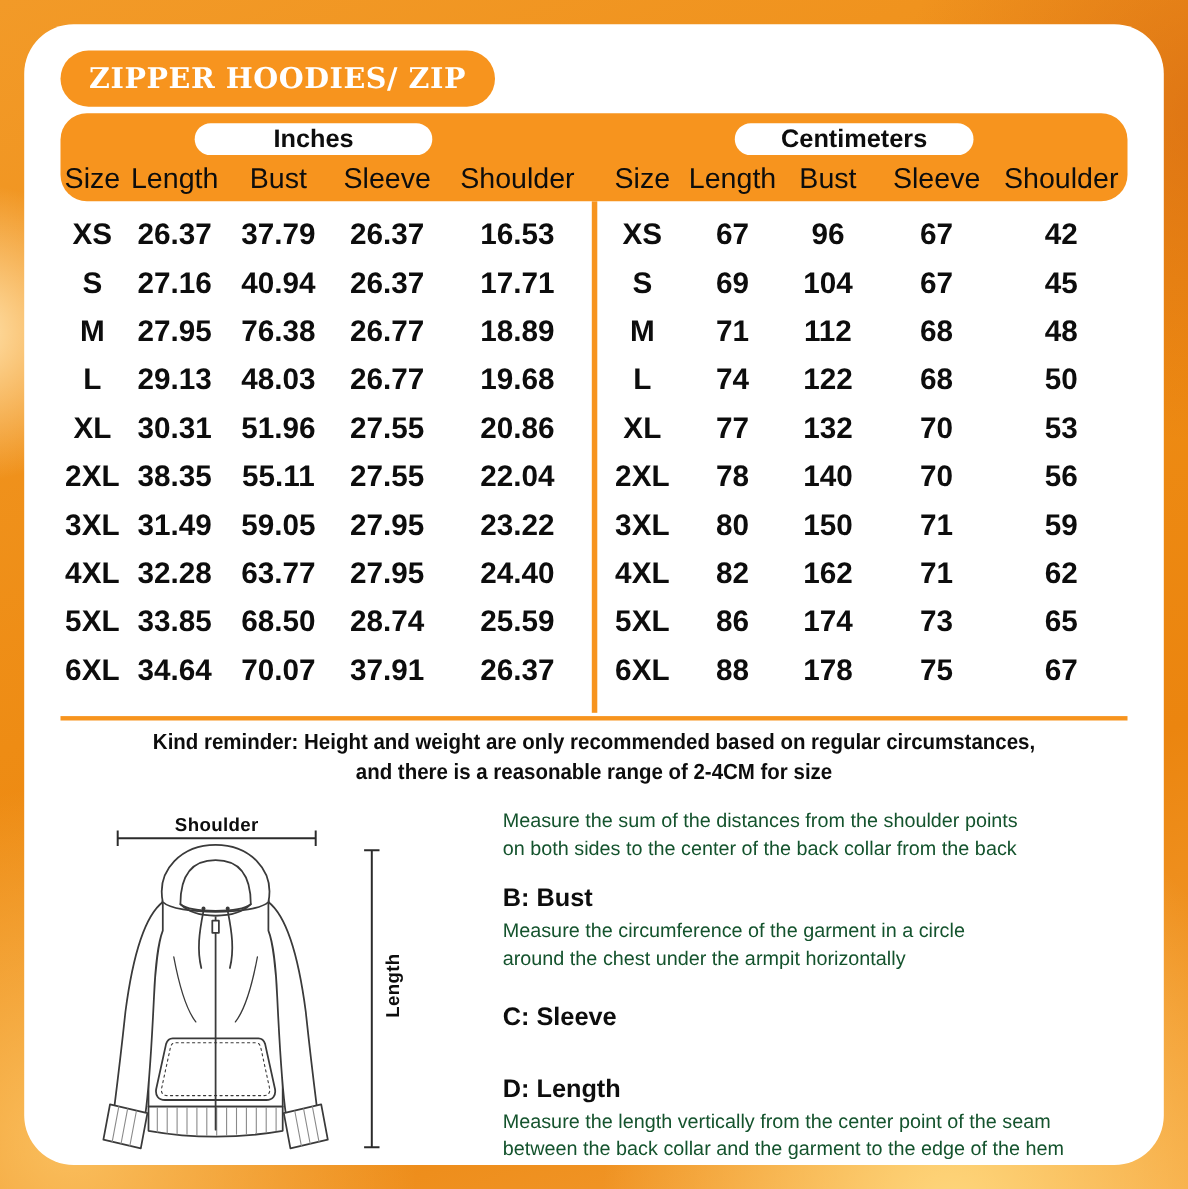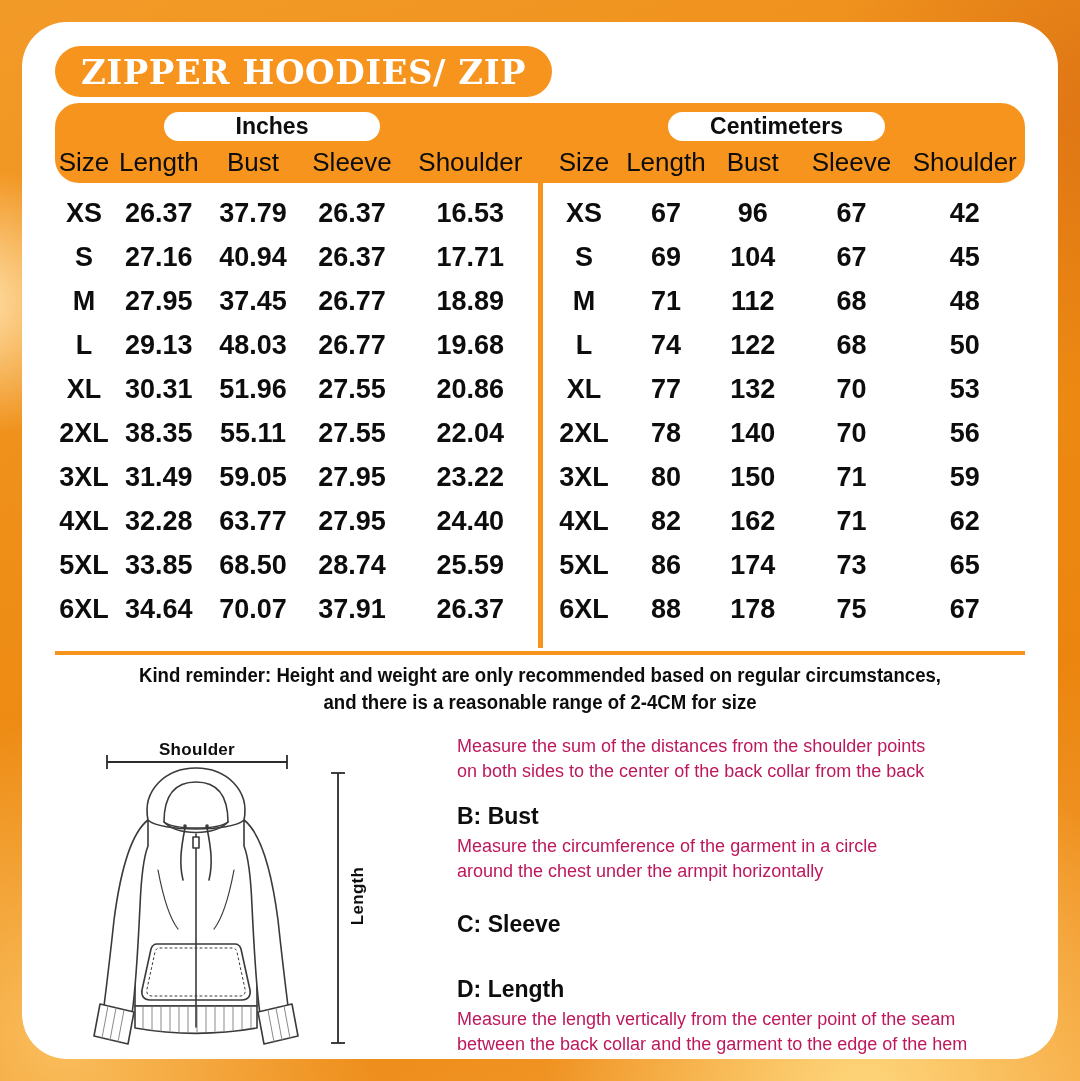--- a/index.html
+++ b/index.html
@@ -18,33 +18,33 @@
     position:absolute;left:22px;top:22px;width:1036px;height:1037px;
     background:#fff;border-radius:45px;
   }
   
   .badge{
     position:absolute;left:33px;top:24px;height:51px;padding:0 26px;
     background:var(--orange);border-radius:27px;display:flex;align-items:center;
   }
   .badge span{
     font-family:"DejaVu Serif","Liberation Serif",serif;font-weight:bold;
-    font-size:34px;color:#fff;letter-spacing:.5px;white-space:nowrap;
+    font-size:26px;color:#fff;letter-spacing:.5px;white-space:nowrap;
   }
   
   .band{
     position:absolute;left:33px;top:81px;width:970px;height:80px;
     background:var(--orange);border-radius:24px;
   }
   .pill{
     position:absolute;top:90px;height:29px;background:#fff;border-radius:15px;
     display:flex;align-items:center;justify-content:center;
     font-weight:700;font-size:23px;color:var(--ink);z-index:2;
   }
-  #pill-inches{left:142px;width:216px;}
+  #pill-inches{left:155px;width:216px;}
   #pill-cm{left:646px;width:217px;}
   
   .half{position:absolute;top:81px;height:533px;}
   #half-0{left:33px;width:483px;}
   #half-1{left:521px;width:482px;}
   .cols{
     position:absolute;left:0;right:0;top:41px;height:36px;display:grid;
     align-items:center;text-align:center;font-weight:400;font-size:26px;z-index:2;
   }
   #half-0 .cols, #half-0 .trow{grid-template-columns:12% 19% 20% 21% 28%;}
@@ -70,21 +70,21 @@
   .length-label{
     position:absolute;left:226px;top:148px;width:100px;text-align:center;
     font-weight:700;font-size:17px;letter-spacing:.3px;transform:rotate(-90deg);
   }
   
   .guide{position:absolute;left:435px;top:712px;width:600px;}
   .guide-item{margin-bottom:19px;}
   .guide-item:nth-child(2){margin-bottom:27px;}
   .guide-item:nth-child(3){margin-bottom:38px;}
   .guide-title{font-weight:700;font-size:23px;margin-bottom:4px;}
-  .guide-desc{font-size:18px;line-height:25px;white-space:pre;color:#be185d;}
+  .guide-desc{font-size:18px;line-height:25px;white-space:pre;color:#14532d;}
 </style>
 </head>
 <body>
 
 <div class="stage">
   <div class="card">
 
     <div class="badge">
       <span>ZIPPER HOODIES/ ZIP</span>
     </div>
@@ -117,21 +117,21 @@
           <div class="trow">
             <div class="tcell">S</div>
             <div class="tcell">27.16</div>
             <div class="tcell">40.94</div>
             <div class="tcell">26.37</div>
             <div class="tcell">17.71</div>
           </div>
           <div class="trow">
             <div class="tcell">M</div>
             <div class="tcell">27.95</div>
-            <div class="tcell">37.45</div>
+            <div class="tcell">76.38</div>
             <div class="tcell">26.77</div>
             <div class="tcell">18.89</div>
           </div>
           <div class="trow">
             <div class="tcell">L</div>
             <div class="tcell">29.13</div>
             <div class="tcell">48.03</div>
             <div class="tcell">26.77</div>
             <div class="tcell">19.68</div>
           </div>

